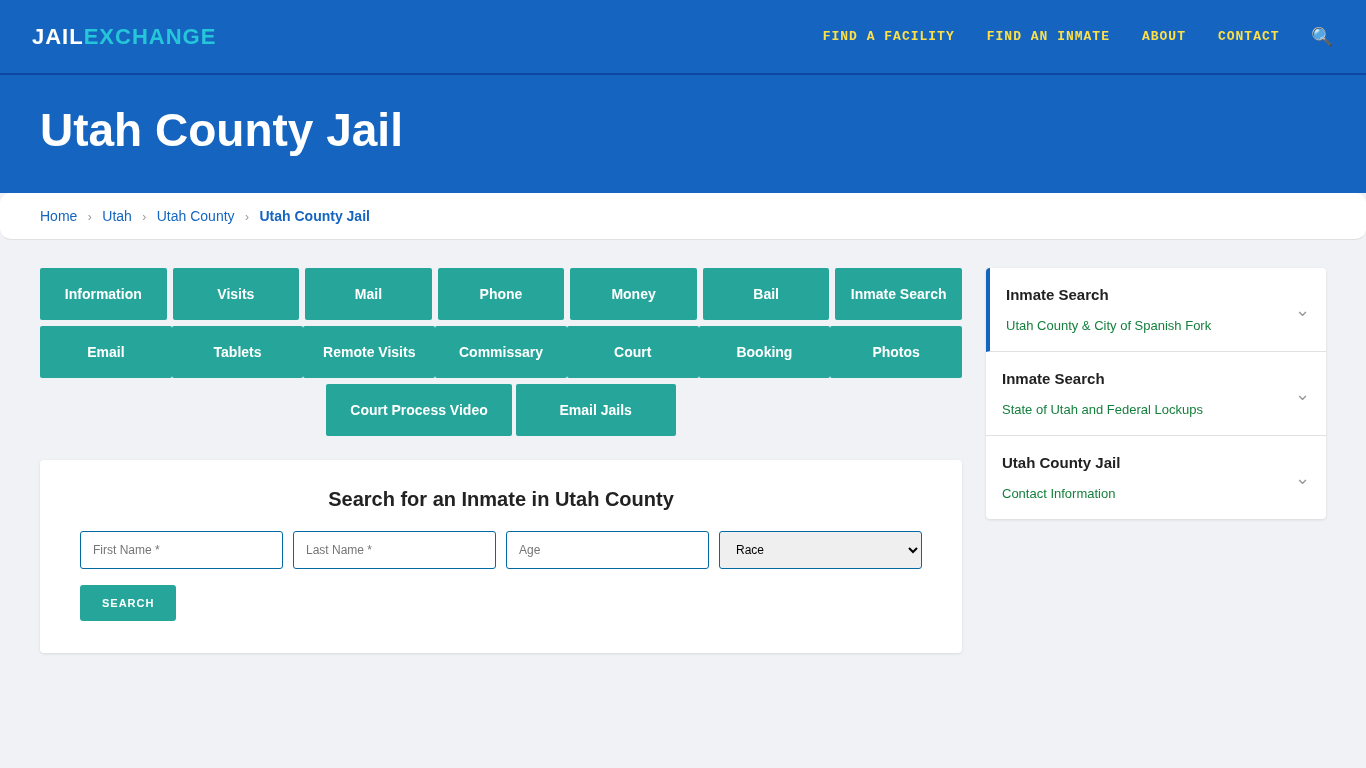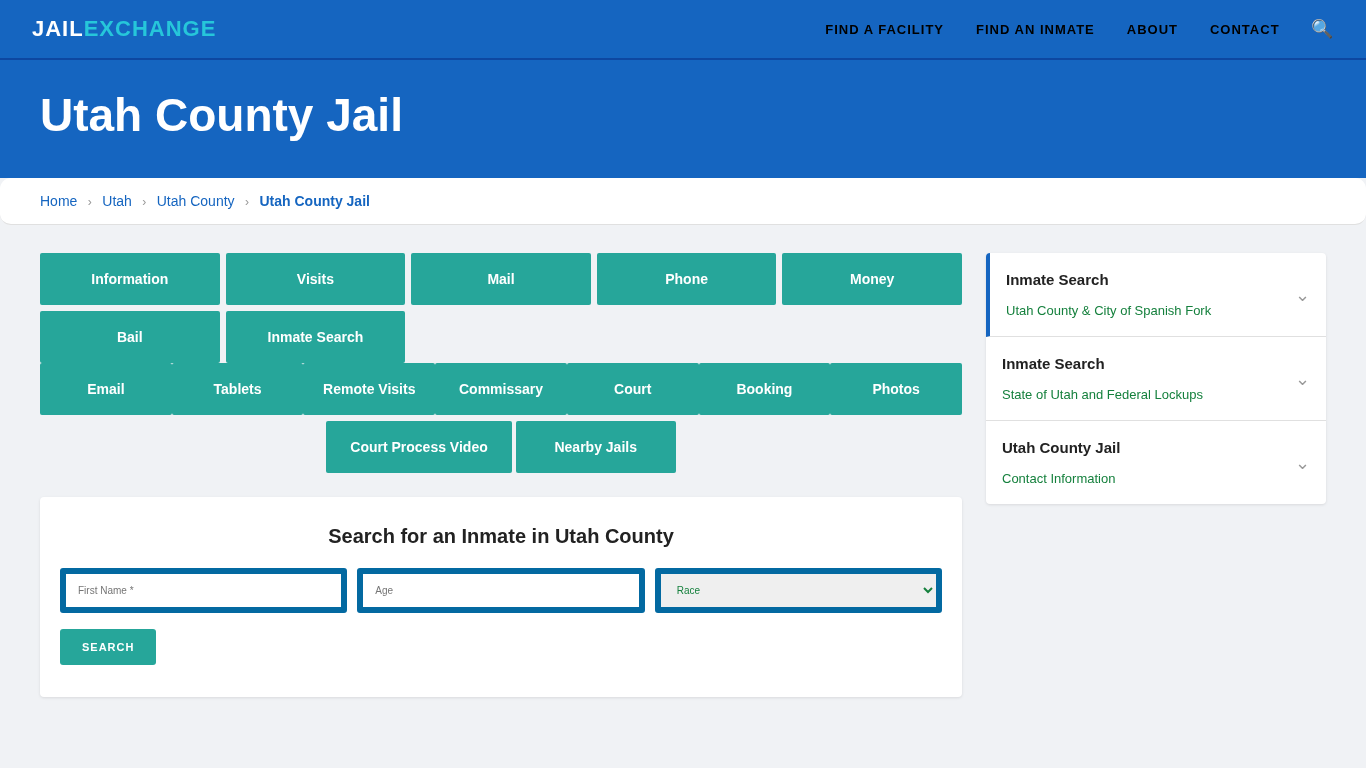--- a/index.html
+++ b/index.html
@@ -5,44 +5,45 @@
     * { box-sizing: border-box; margin: 0; padding: 0; }
     body { font-family: Arial, sans-serif; background: #f0f2f5; color: #333; }
 
     
     nav {
       background: #1565c0;
       display: flex;
       align-items: center;
       justify-content: space-between;
       padding: 0 32px;
-      height: 60px;
+      height: 75px;
       border-bottom: 2px solid #0d47a1;
     }
     .logo {
       display: flex;
       align-items: center;
       font-size: 22px;
       font-weight: 900;
       color: #fff;
       letter-spacing: 1px;
     }
     .logo span.exchange { color: #26c6da; }
     .nav-links {
       display: flex;
       align-items: center;
       gap: 32px;
     }
     .nav-links a {
-      color: #000000;
+      color: #fde047;
       text-decoration: none;
       font-size: 13px;
       font-weight: 700;
       letter-spacing: 1px;
       text-transform: uppercase;
+      font-family: Liberation Mono, monospace;
     }
     .nav-search {
       color: #fff;
       font-size: 18px;
       cursor: pointer;
     }
 
     
     .hero {
       background: #1565c0;
@@ -86,22 +87,23 @@
     }
     .right-col {
       width: 340px;
       margin-left: 24px;
       flex-shrink: 0;
     }
 
     
     .btn-grid {
       display: grid;
-      grid-template-columns: repeat(5, 1fr);
+      grid-template-columns: repeat(7, 1fr);
       gap: 6px;
+      margin-bottom: 6px;
     }
     .btn-grid-row2 {
       display: grid;
       grid-template-columns: repeat(7, 1fr);
       margin-bottom: 6px;
     }
     .grid-btn {
       background: #26a69a;
       color: #fff;
       border: none;
@@ -121,42 +123,42 @@
     }
     .row3-wrapper .grid-btn {
       min-width: 160px;
       padding: 18px 24px;
     }
 
     
     .search-box {
       background: #fff;
       border-radius: 4px;
-      padding: 28px 20px 32px;
+      padding: 28px 40px 32px;
       margin-bottom: 24px;
       box-shadow: 0 1px 3px rgba(0,0,0,0.1);
     }
     .search-box h2 {
       text-align: center;
       font-size: 20px;
       font-weight: 700;
       margin-bottom: 20px;
       color: #222;
     }
     .search-fields {
       display: flex;
       gap: 10px;
       margin-bottom: 16px;
     }
     .search-fields input, .search-fields select {
-      border: 6px solid #0369a1;
+      border: 1px solid #0369a1;
       border-radius: 3px;
       padding: 10px 12px;
-      font-size: 10px;
-      color: #15803d;
+      font-size: 12px;
+      color: #000000;
     }
     .search-fields input { flex: 1; }
     .search-fields select { flex: 1; }
     .search-btn {
       background: #26a69a;
       color: #fff;
       border: none;
       padding: 12px 22px;
       font-size: 11px;
       font-weight: 700;
@@ -263,27 +265,28 @@
       <button class="grid-btn">Tablets</button>
       <button class="grid-btn">Remote Visits</button>
       <button class="grid-btn">Commissary</button>
       <button class="grid-btn">Court</button>
       <button class="grid-btn">Booking</button>
       <button class="grid-btn">Photos</button>
     </div>
 
     <div class="row3-wrapper">
       <button class="grid-btn">Court Process Video</button>
-      <button class="grid-btn">Nearby Jails</button>
+      <button class="grid-btn">Email Jails</button>
     </div>
 
     <div class="search-box">
       <h2>Search for an Inmate in Utah County</h2>
       <div class="search-fields">
         <input type="text" placeholder="First Name *" style="">
+        <input type="text" placeholder="Last Name *" style="">
         <input type="text" placeholder="Age" style="">
         <select>
           <option>Race</option>
           <option>White</option>
           <option>Black</option>
           <option>Hispanic</option>
           <option>Asian</option>
           <option>Native American</option>
           <option>Other</option>
         </select>

